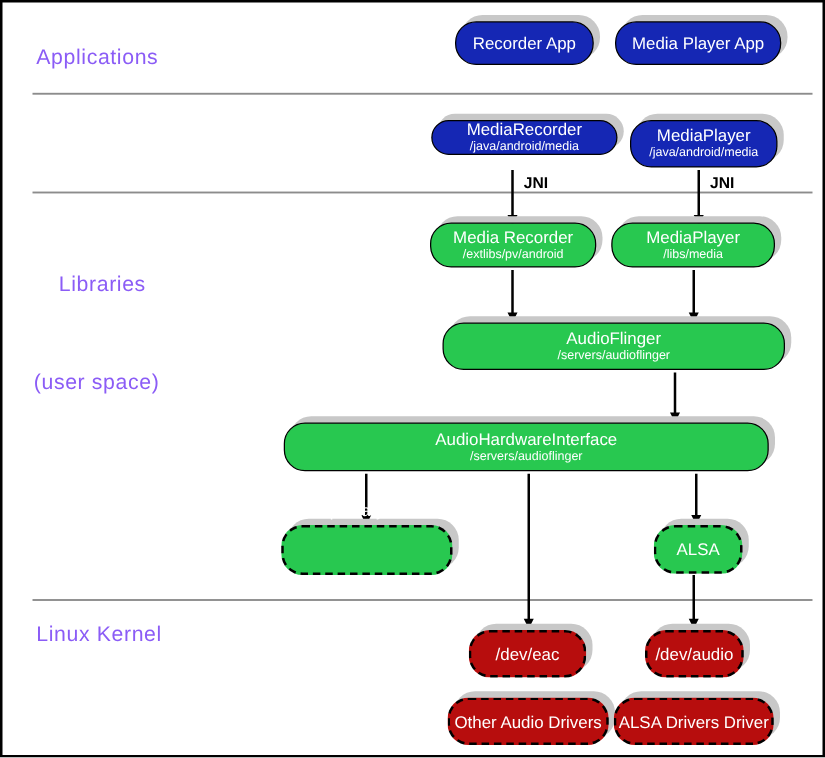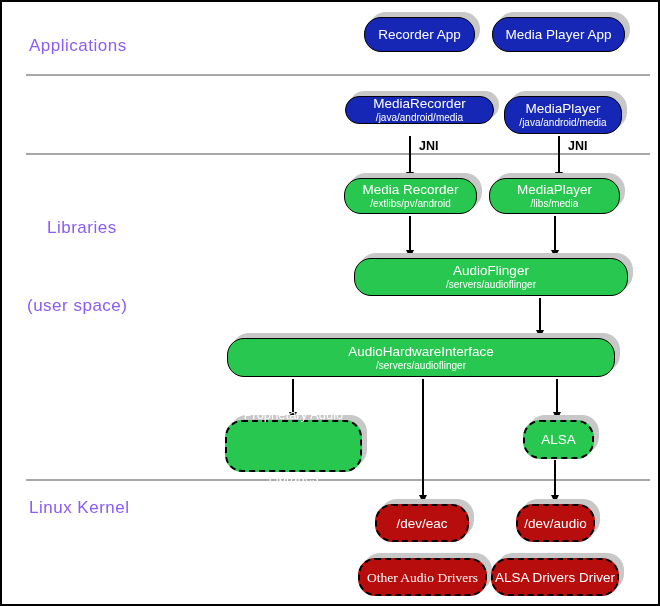--- a/index.html
+++ b/index.html
@@ -103,37 +103,37 @@
 
   <div class="pill green" style="left:225px; top:336px; width:388px; height:39px;">
     <div class="pill-title">AudioHardwareInterface</div>
     <div class="pill-sub">/servers/audioflinger</div>
   </div>
 
   <div class="arrow" style="left:290px; top:377px; height:40px;"></div>
   <div class="arrow" style="left:420px; top:377px; height:123px;"></div>
   <div class="arrow" style="left:554px; top:377px; height:40px;"></div>
 
-  <div class="pill green dashed" style="left:223px; top:418px; width:137px; height:52px;gap:48px;">
+  <div class="pill green dashed" style="left:223px; top:418px; width:137px; height:40px;gap:48px;">
     <div class="pill-title" style="font-size:13px; line-height:15px;">Proprietary Aduio</div>
     <div class="pill-title" style="font-size:13px; line-height:15px;">Libraries</div>
   </div>
 
   <div class="pill green dashed" style="left:521px; top:418px; width:71px; height:39px;">
     <div class="pill-title">ALSA</div>
   </div>
 
   <div class="arrow" style="left:552px; top:458px; height:42px;"></div>
 
   <div class="pill red dashed" style="left:373px; top:502px; width:94px; height:38px;">
     <div class="pill-title">/dev/eac</div>
   </div>
   <div class="pill red dashed" style="left:514px; top:502px; width:79px; height:38px;">
     <div class="pill-title">/dev/audio</div>
   </div>
-  <div class="pill red dashed" style="left:356px; top:556px; width:129px; height:38px;font-family:Liberation Serif, serif;">
+  <div class="pill red dashed" style="left:356px; top:556px; width:129px; height:38px;">
     <div class="pill-title">Other Audio Drivers</div>
   </div>
   <div class="pill red dashed" style="left:489px; top:556px; width:128px; height:38px;">
     <div class="pill-title">ALSA Drivers Driver</div>
   </div>
 
 </div>
 
 </body></html>

